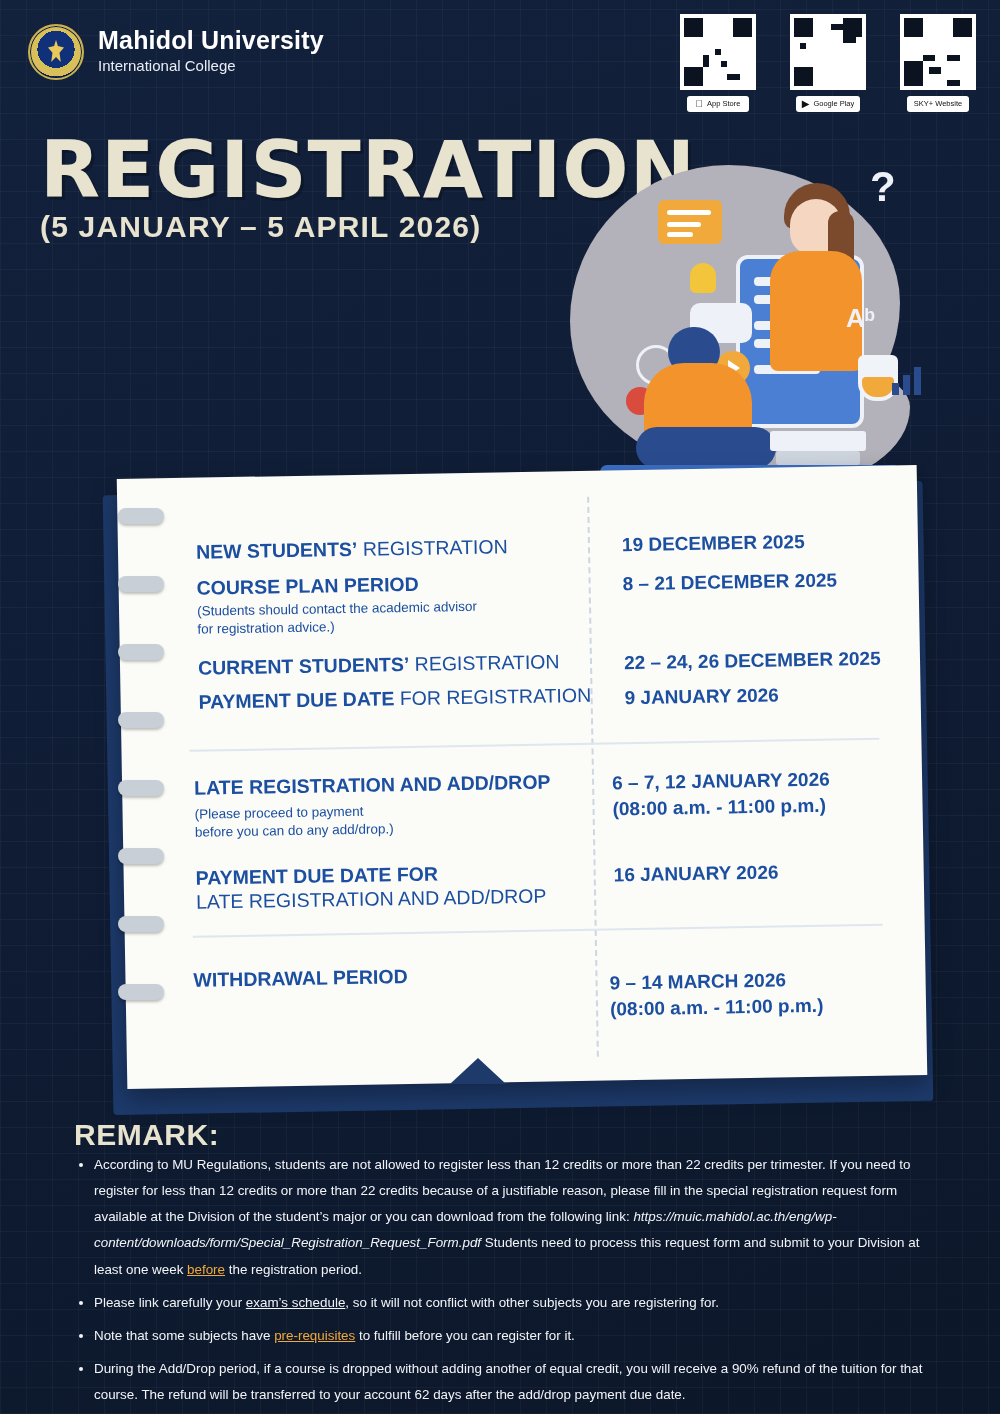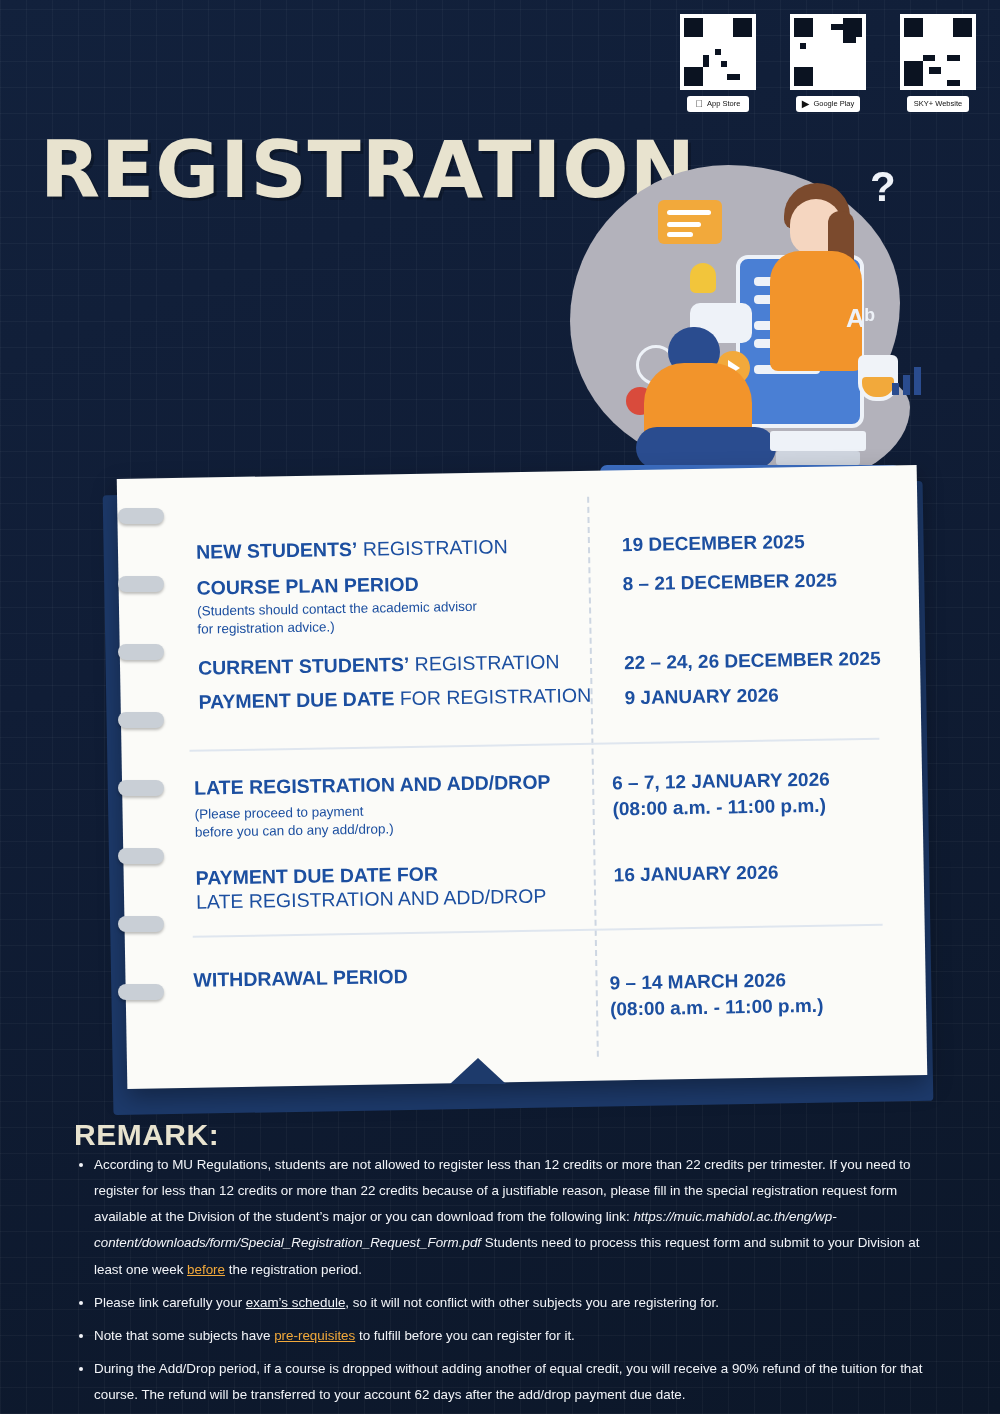--- a/index.html
+++ b/index.html
@@ -129,20 +129,27 @@
   .remark-list ul{margin:0;padding-left:20px;}
   .ital{font-style:italic;}
   .ul{text-decoration:underline;}
   .hl{color:#f2a93b;text-decoration:underline;}
 </style>
 </head>
 <body>
 
 <div class="poster">
 
+  <div class="header">
+    <div class="logo-seal"></div>
+    <div>
+      <div class="brand-main">Mahidol University</div>
+      <div class="brand-sub">International College</div>
+    </div>
+  </div>
 
   <div class="qr-row">
     <div class="qr-item">
       <div class="qr-box">
           <div class="qr-grid" id="qr0">
             <i></i>
             <i></i>
             <i></i>
             <i style="background: transparent;"></i>
             <i style="background: transparent;"></i>
@@ -527,20 +534,21 @@
           </div>
         </div>
       <div class="store-badge">
         <span class="txt">SKY+ Website</span>
       </div>
     </div>
   </div>
 
   <div class="title-wrap">
     <div class="title-1">REGISTRATION</div>
+    <div class="sub-2">(5 JANUARY – 5 APRIL 2026)</div>
   </div>
 
   <div class="illo">
     <div class="blob"></div>
     <div class="blob2"></div>
     <div class="qmark">?</div>
     <div class="card-y">
       <i style="top:10px;width:44px;"></i>
         <i style="top:22px;width:34px;"></i>
         <i style="top:32px;width:26px;"></i>

